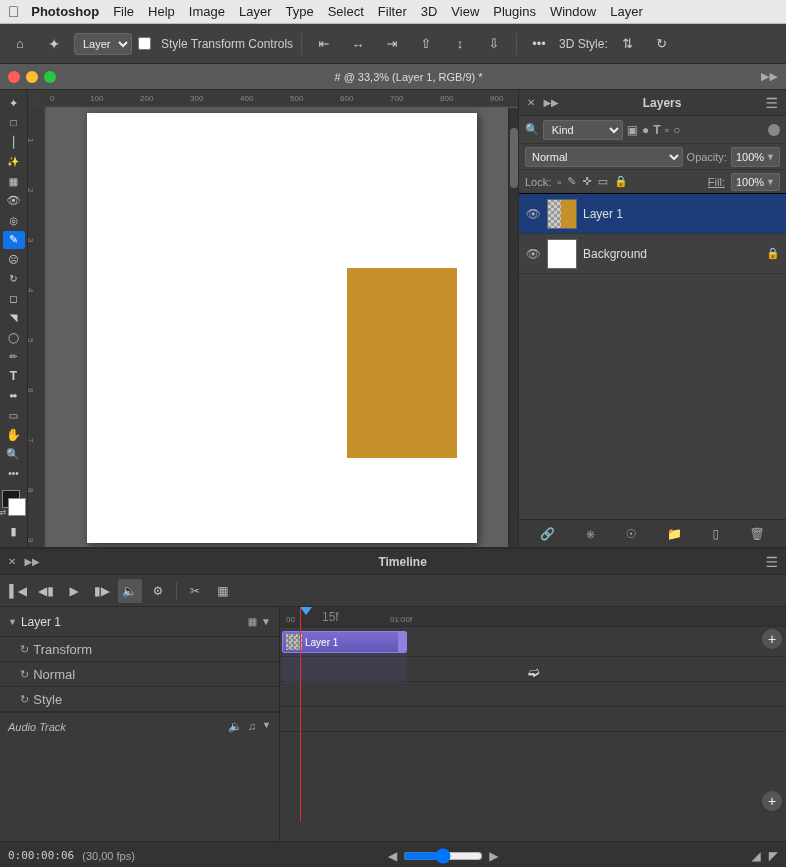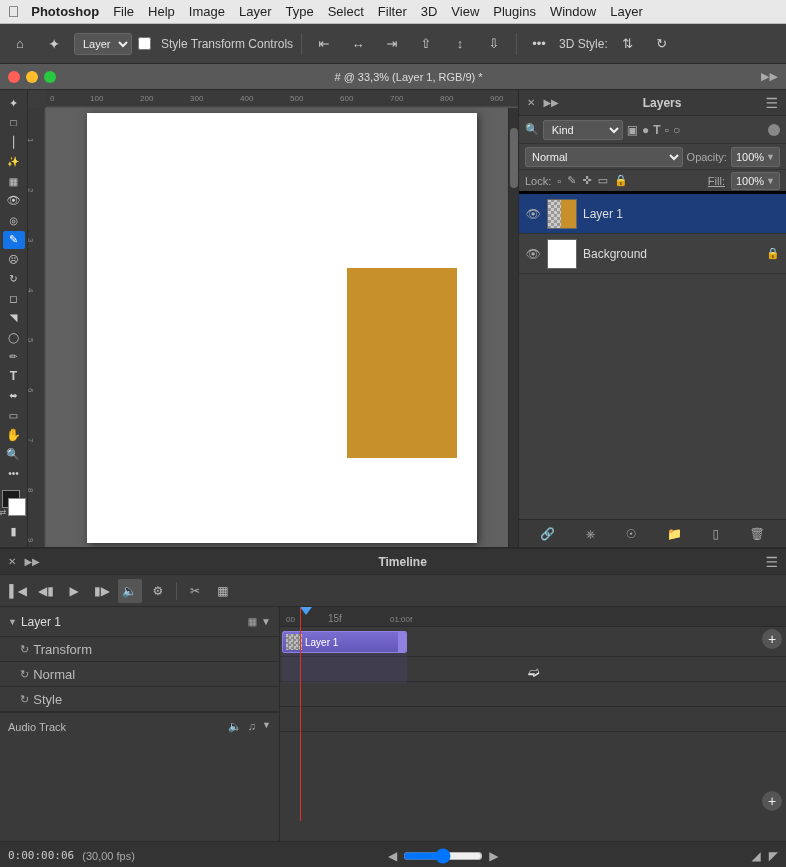--- a/index.html
+++ b/index.html
@@ -60,21 +60,21 @@
     }
     .blend-select {
       height: 20px; background: #555; border: 1px solid #666; color: #eee;
       font-size: 11px; border-radius: 2px; padding: 0 2px; cursor: pointer;
       flex: 1;
     }
     .opacity-label { font-size: 11px; color: #aaa; }
 
     .layer-lock-row {
       height: 24px; background: #404040; display: flex; align-items: center;
-      padding: 0 6px; gap: 6px; border-bottom: 3px solid #000000;
+      padding: 0 6px; gap: 6px; border-bottom: 1px solid #000000;
     }
     .lock-label { font-size: 11px; color: #aaa; }
     .lock-icon { font-size: 11px; color: #aaa; cursor: pointer; }
     .fill-label { font-size: 11px; color: #aaa; margin-left: auto; text-decoration: underline; }
 
     .layers-list { flex: 1; overflow-y: auto; }
     .layer-item {
       height: 40px; display: flex; align-items: center; padding: 0 6px; gap: 6px;
       border-bottom: 1px solid #333; cursor: pointer;
     }
@@ -114,21 +114,21 @@
     .tl-prop-icon { font-size: 11px; color: #aaa; cursor: pointer; }
     .tl-prop-name { font-size: 13px; color: #bbb; }
 
     .timeline-footer {
       height: 28px; background: #333; border-top: 1px solid #2a2a2a;
       display: flex; align-items: center; padding: 0 8px; gap: 8px;
     }
 
     .audio-track-row {
       height: 28px; background: #3a3a3a; display: flex; align-items: center;
-      padding: 0 8px; border-top: 1px solid #2d2d2d;
+      padding: 0 8px; border-top: 1px solid #2d2d2d; font-style: italic;
     }
     .audio-track-name { font-size: 11px; color: #bbb; flex: 1; }
     .audio-track-icons { display: flex; gap: 6px; }
   </style>
 </head>
 <body>
 
 <div id="menubar">
   <span class="menubar-apple"></span>
   <span class="menubar-item bold">Photoshop</span>
@@ -398,21 +398,21 @@
             <span style="font-size:11px;color:#aaa;cursor:pointer;">♫</span>
             <span style="font-size:9px;color:#aaa;cursor:pointer;">▼</span>
           </div>
         </div>
       </div>
 
       <div style="flex:1;position:relative;overflow:hidden;background:#3a3a3a;">
 
         <div style="height:20px;background:#333;border-bottom:1px solid #2a2a2a;position:relative;display:flex;align-items:flex-end;padding-bottom:2px;">
           <span style="position:absolute;left:6px;font-size:8px;color:#888;">00</span>
-          <span style="position:absolute;left:48px;font-size:10px;color:#888;">15f</span>
+          <span style="position:absolute;left:42px;font-size:12px;color:#888;">15f</span>
           <span style="position:absolute;left:110px;font-size:8px;color:#888;">01:00f</span>
 
           <div style="position:absolute;left:20px;top:0;width:0;height:0;border-left:6px solid transparent;border-right:6px solid transparent;border-top:8px solid #4a9ef5;"></div>
         </div>
 
         <div style="position:relative;height:calc(100% - 20px);">
 
           <div style="height:30px;position:relative;border-bottom:1px solid #2d2d2d;">
 
             <div style="position:absolute;left:2px;top:4px;width:125px;height:22px;background:linear-gradient(180deg,#7a6dd0 0%,#6258b8 100%);border:1px solid #9080e0;border-radius:2px;display:flex;align-items:center;padding:0 3px;cursor:pointer;">

